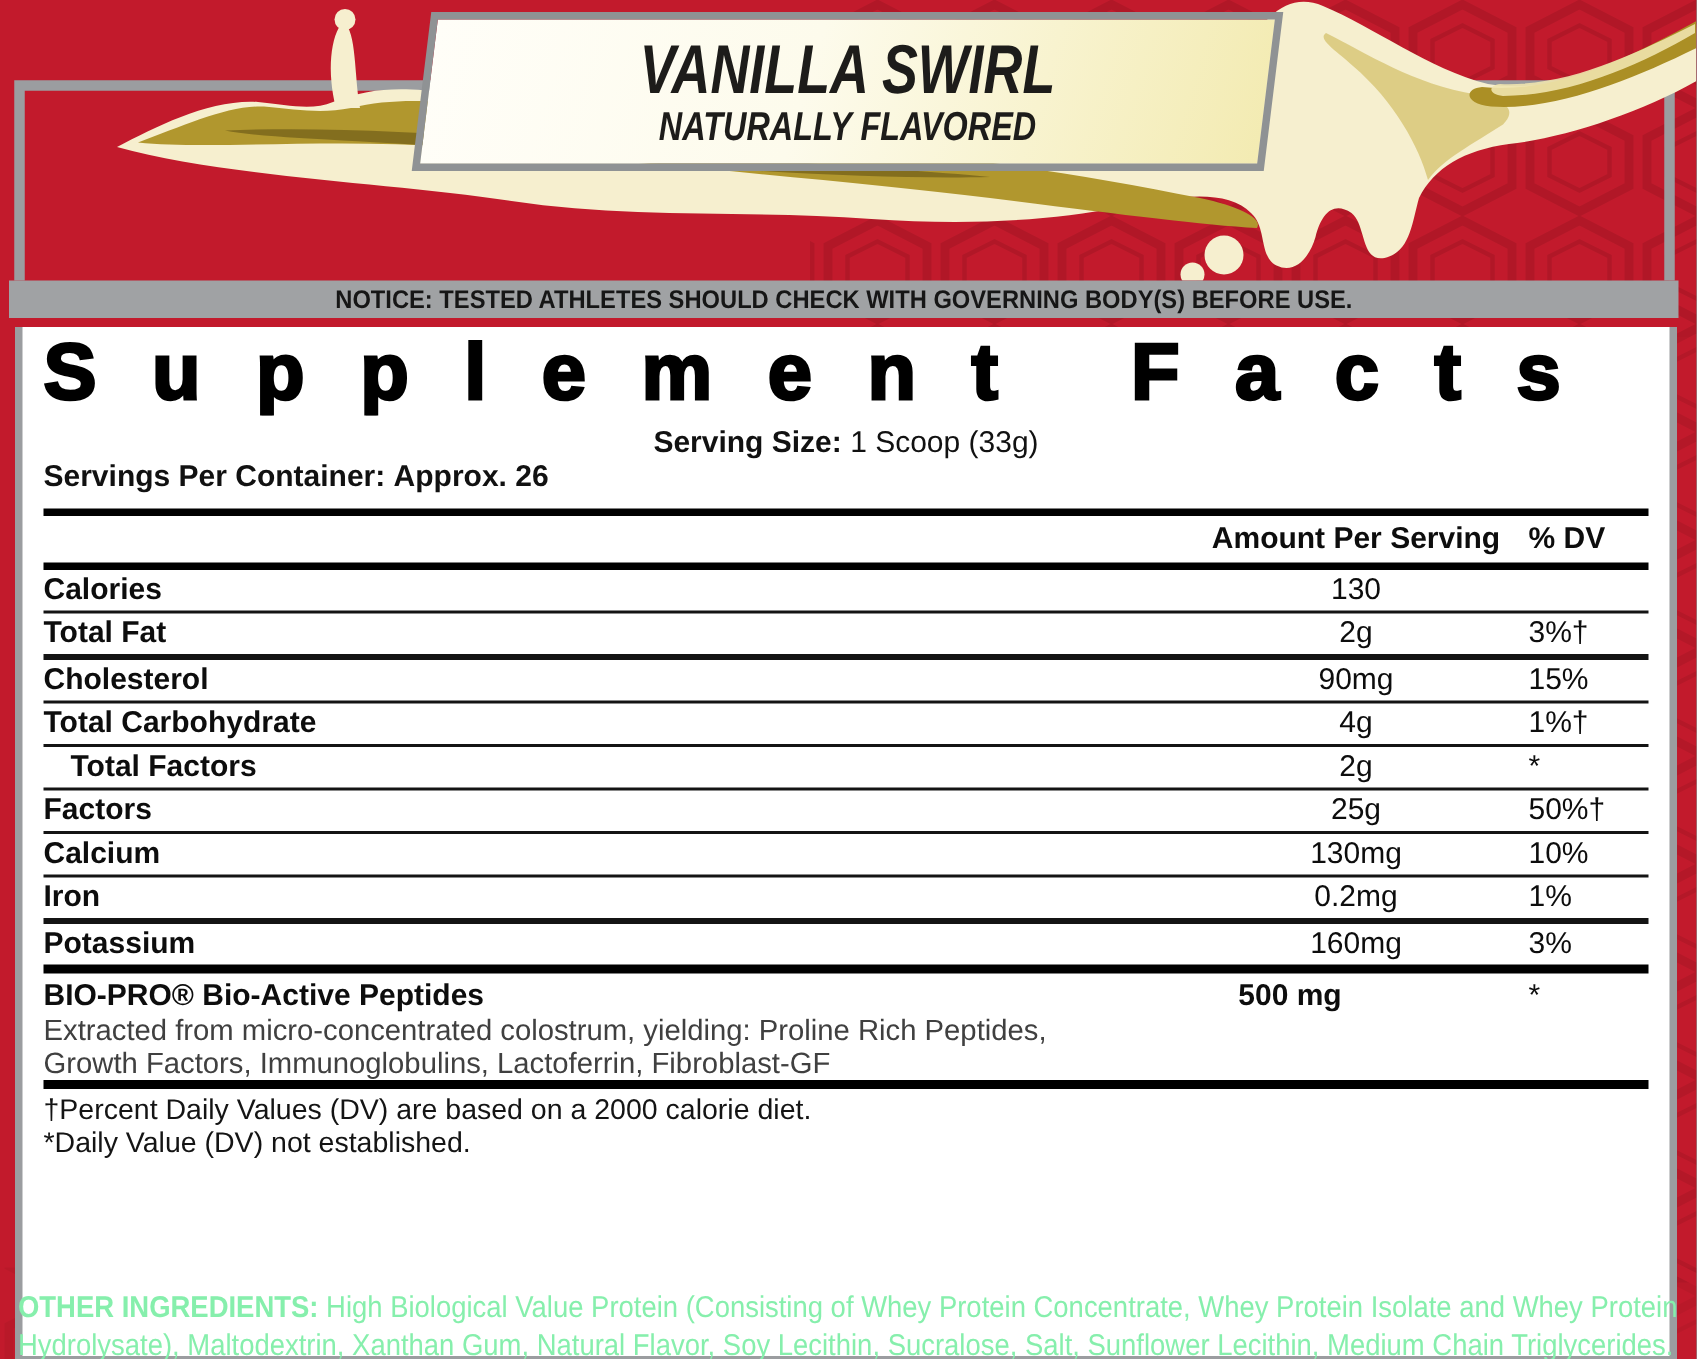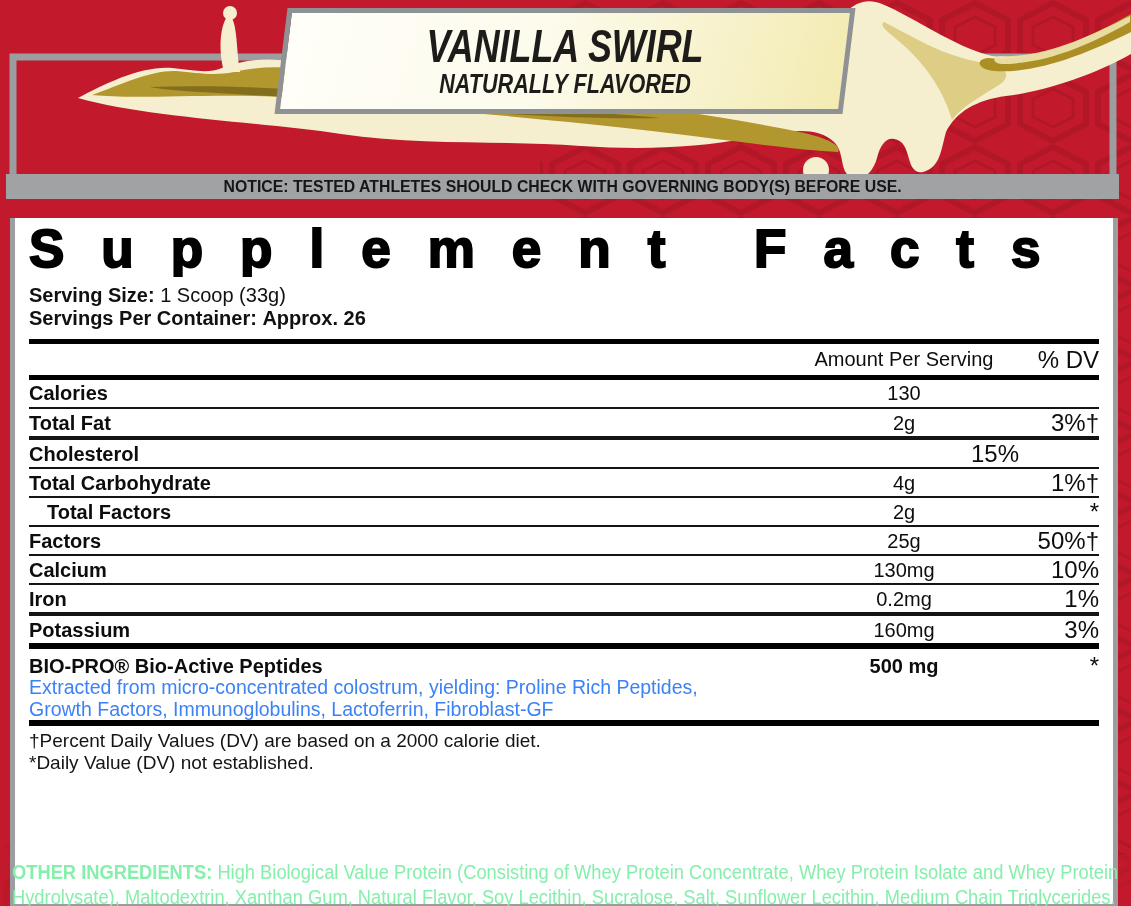--- a/index.html
+++ b/index.html
@@ -12,49 +12,49 @@
           transform:skewX(-7deg);box-sizing:border-box;
           background:linear-gradient(100deg,#fffef8 0%,#fdfbec 45%,#f3ebb2 100%);
           border:5px solid #8f9294;display:flex;align-items:center;justify-content:center;}
   .banner-inner{transform:skewX(7deg);text-align:center;width:100%;}
   .flavor{font-size:46px;line-height:44px;font-weight:700;font-style:italic;
           color:#1d1c1a;transform:scaleX(.78);transform-origin:center;}
   .flavor-sub{font-size:27px;line-height:27px;font-weight:700;font-style:italic;
           color:#1d1c1a;transform:scaleX(.8);transform-origin:center;margin-top:3px;}
 
   
-  .notice{position:absolute;left:6px;top:174px;width:1113px;height:25px;background:#a0a2a4;
+  .notice{position:absolute;left:6px;top:187px;width:1113px;height:25px;background:#a0a2a4;
           display:flex;align-items:center;justify-content:center;}
   .notice span{font-weight:700;font-size:17px;color:#161616;transform:scaleX(.93);white-space:nowrap;}
 
   
   .panel{position:absolute;left:10px;top:218px;width:1108px;height:697px;background:#ffffff;
          box-sizing:border-box;border-left:5px solid #9b9da0;border-right:5px solid #9b9da0;
          border-bottom:11px solid #9b9da0;padding:0 14px;color:#0d0d0d;overflow:hidden;}
   .sf-title{margin:2px 0 0 0;font-size:53px;line-height:57px;font-weight:700;
             letter-spacing:37px;white-space:nowrap;overflow:hidden;color:#000;
             -webkit-text-stroke:2px #000;}
   .serv{font-size:20px;line-height:23px;color:#111;}
-  .serv.first{margin-top:7px;}
+  .serv.first{margin-top:7px;text-align:center;}
   .b{font-weight:700;}
   .bar{background:#000;height:5px;}
   .bar.b1{margin-top:9px;}
   .bar.thick{height:6px;}
   .sep{height:2px;background:#141414;}
   .row{display:grid;grid-template-columns:1fr 230px 80px;align-items:center;height:27px;}
   .row .lbl{font-weight:700;font-size:20px;white-space:nowrap;}
   .row .amt{text-align:center;font-size:20px;}
-  .row .dv{text-align:right;font-size:24px;}
+  .row .dv{font-size:20px;}
   .row.head{height:31px;}
-  .row.head .amt,.row.head .dv{font-weight:400;}
+  .row.head .amt,.row.head .dv{font-weight:700;}
   .row.indent .lbl{padding-left:18px;}
   .bio{padding-top:3px;}
-  .bio .row{height:25px;}
+  .bio .row{height:25px;gap:44px;}
   .bio .row .lbl,.bio .row .amt{font-weight:700;}
-  .bio-desc{font-size:19.5px;line-height:21.5px;color:#3b82f6;}
+  .bio-desc{font-size:19.5px;line-height:21.5px;color:#404040;}
   .fnotes{padding-top:4px;font-size:19px;line-height:21.5px;color:#141414;}
 
   
   .bottom{position:absolute;left:0;top:852px;width:1131px;height:54px;color:#86efac;}
   .bottom p{margin:8px 0 0 12px;width:1218px;font-size:20px;line-height:25px;
             transform:scaleX(.915);transform-origin:0 0;}
 </style>
 </head>
 <body>
 
@@ -146,20 +146,21 @@
     <div class="sep"></div>
     <div class="row">
       <div class="lbl">Total Fat</div>
       <div class="amt">2g</div>
       <div class="dv">3%†</div>
     </div>
     <div class="sep"></div>
     <div class="sep"></div>
     <div class="row">
       <div class="lbl">Cholesterol</div>
+      <div class="amt">90mg</div>
       <div class="dv">15%</div>
     </div>
     <div class="sep"></div>
     <div class="row">
       <div class="lbl">Total Carbohydrate</div>
       <div class="amt">4g</div>
       <div class="dv">1%†</div>
     </div>
     <div class="sep"></div>
     <div class="row indent">

